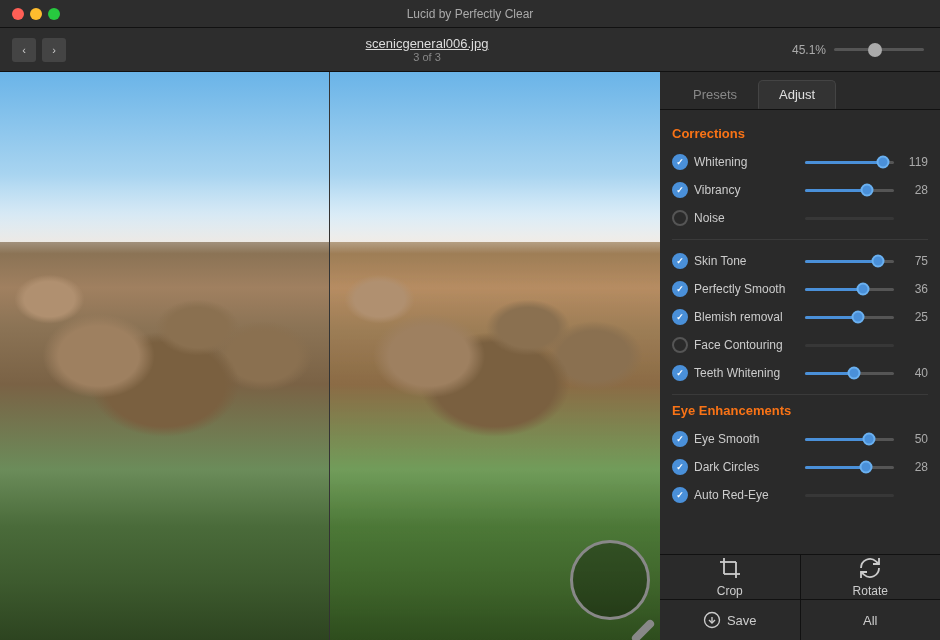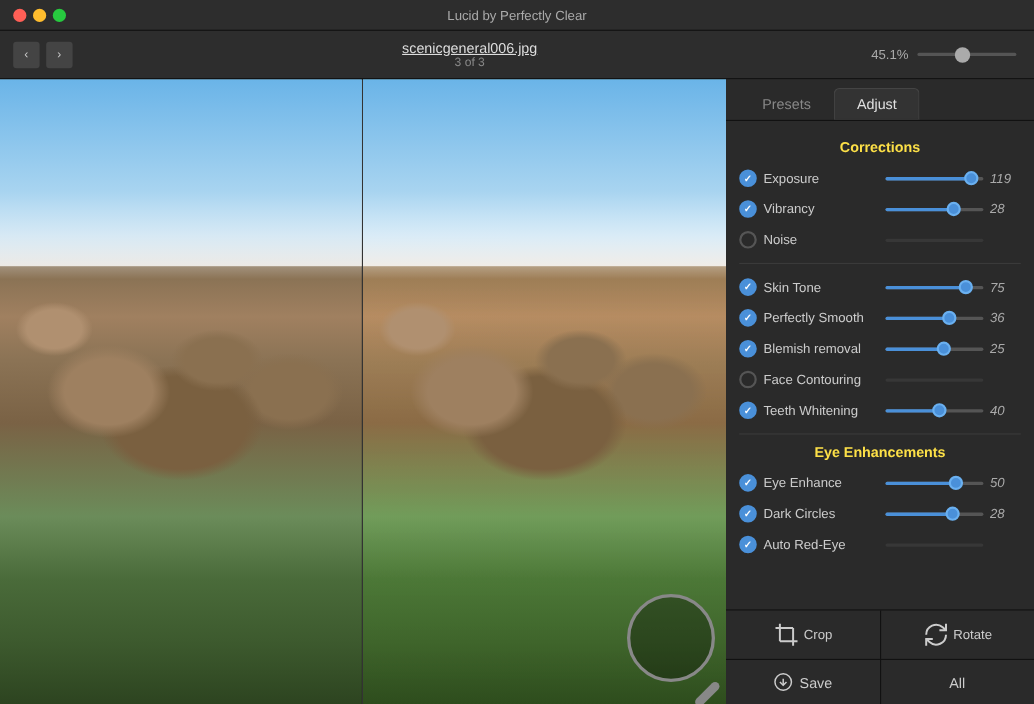--- a/index.html
+++ b/index.html
@@ -206,24 +206,23 @@
       padding: 12px;
     }
     .adjustments-scroll::-webkit-scrollbar { width: 6px; }
     .adjustments-scroll::-webkit-scrollbar-track { background: #2a2a2a; }
     .adjustments-scroll::-webkit-scrollbar-thumb { background: #555; border-radius: 3px; }
 
     
     .section-title {
       font-size: 13px;
       font-weight: 600;
-      color: #fde047;
+      color: #f97316;
       margin-bottom: 8px;
       margin-top: 4px;
-      text-align: center;
     }
 
     
     .adj-row {
       display: flex;
       align-items: center;
       height: 26px;
       margin-bottom: 2px;
     }
     .adj-checkbox {
@@ -278,22 +277,22 @@
       height: 13px;
       border-radius: 50%;
       background: #4a90d9;
       border: 2px solid #6ab0f0;
       cursor: pointer;
     }
     .adj-value {
       font-size: 12px;
       color: #aaa;
       width: 28px;
+      text-align: right;
       flex-shrink: 0;
-      font-style: italic;
     }
 
     
     .section-sep {
       height: 1px;
       background: #3a3a3a;
       margin: 8px 0;
     }
 
     
@@ -306,20 +305,21 @@
       align-items: stretch;
     }
     .bottom-tools-row {
       display: flex;
       flex: 1;
       border-bottom: 1px solid #111;
     }
     .bottom-tool-btn {
       flex: 1;
       display: flex;
+      flex-direction: column;
       align-items: center;
       justify-content: center;
       gap: 4px;
       cursor: pointer;
       border-right: 1px solid #111;
       color: #ccc;
       font-size: 12px;
     }
     .bottom-tool-btn:last-child { border-right: none; }
     .bottom-actions-row {
@@ -416,21 +416,21 @@
       <div class="tab">Presets</div>
       <div class="tab active">Adjust</div>
     </div>
 
     <div class="adjustments-scroll">
 
       <div class="section-title">Corrections</div>
 
       <div class="adj-row">
         <div class="adj-checkbox checked"></div>
-        <span class="adj-label">Exposure</span>
+        <span class="adj-label">Whitening</span>
         <div class="adj-slider-wrap">
           <div class="adj-slider-fill" style="width:88%"></div>
           <div class="adj-slider-thumb" style="left:88%"></div>
         </div>
         <span class="adj-value">119</span>
       </div>
 
       <div class="adj-row">
         <div class="adj-checkbox checked"></div>
         <span class="adj-label">Vibrancy</span>
@@ -502,21 +502,21 @@
         </div>
         <span class="adj-value">40</span>
       </div>
 
       <div class="section-sep"></div>
 
       <div class="section-title">Eye Enhancements</div>
 
       <div class="adj-row">
         <div class="adj-checkbox checked"></div>
-        <span class="adj-label">Eye Enhance</span>
+        <span class="adj-label">Eye Smooth</span>
         <div class="adj-slider-wrap">
           <div class="adj-slider-fill" style="width:72%"></div>
           <div class="adj-slider-thumb" style="left:72%"></div>
         </div>
         <span class="adj-value">50</span>
       </div>
 
       <div class="adj-row">
         <div class="adj-checkbox checked"></div>
         <span class="adj-label">Dark Circles</span>

